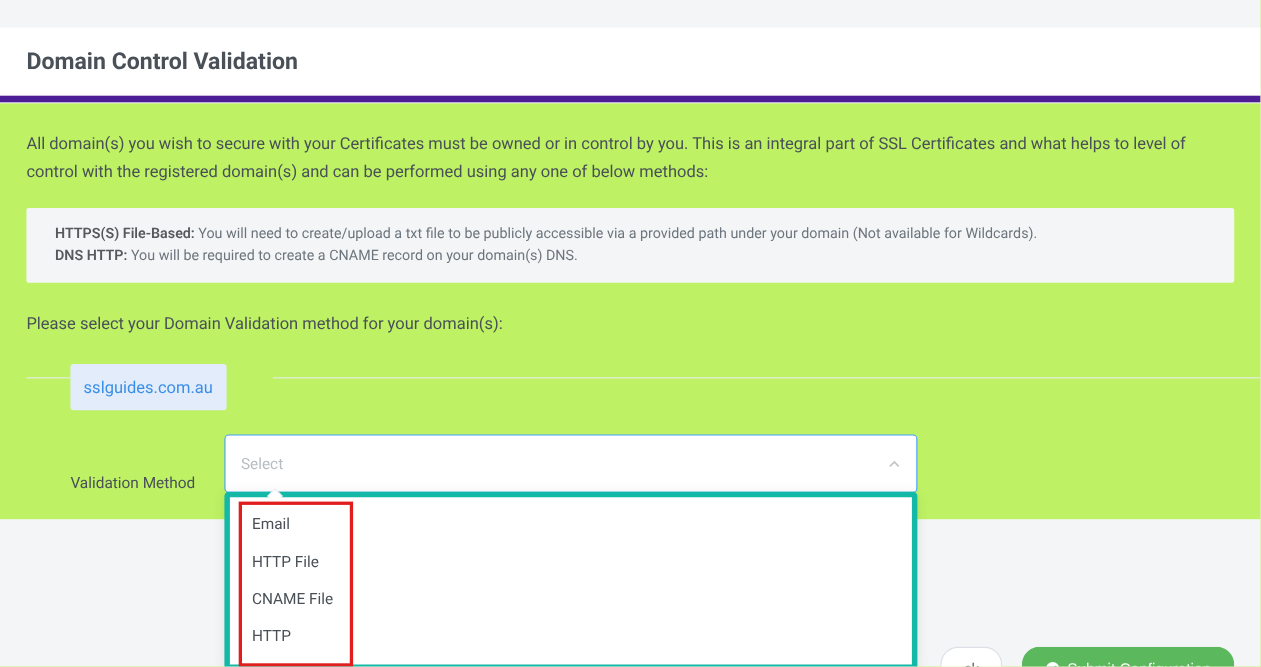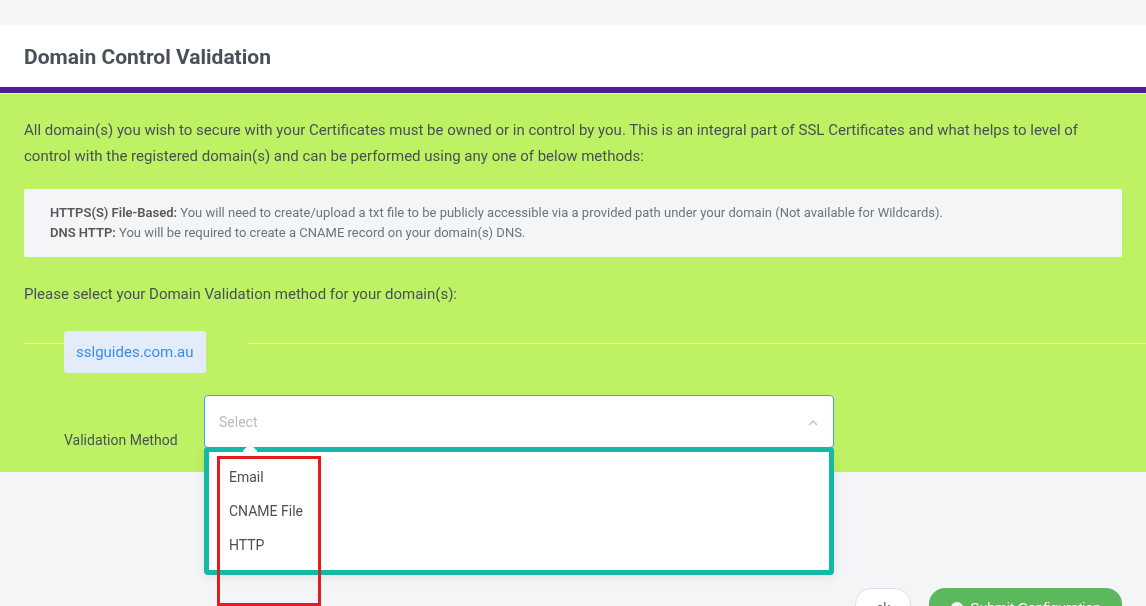--- a/index.html
+++ b/index.html
@@ -242,20 +242,21 @@
           <span class="chevron">
             <svg viewBox="0 0 12 12">
                 <polyline points="2,8 6,4 10,8"></polyline>
               </svg>
           </span>
         </div>
 
         <div class="dropdown-panel">
           <div class="dropdown-arrow"></div>
           <div class="dropdown-item">Email</div>
+          <div class="dropdown-item">HTTP File</div>
           <div class="dropdown-item">CNAME File</div>
           <div class="dropdown-item">HTTP</div>
           <div class="highlight-box"></div>
         </div>
       </div>
     </div>
   </div>
 
   <div class="button-row">
     <button class="btn btn-default">

